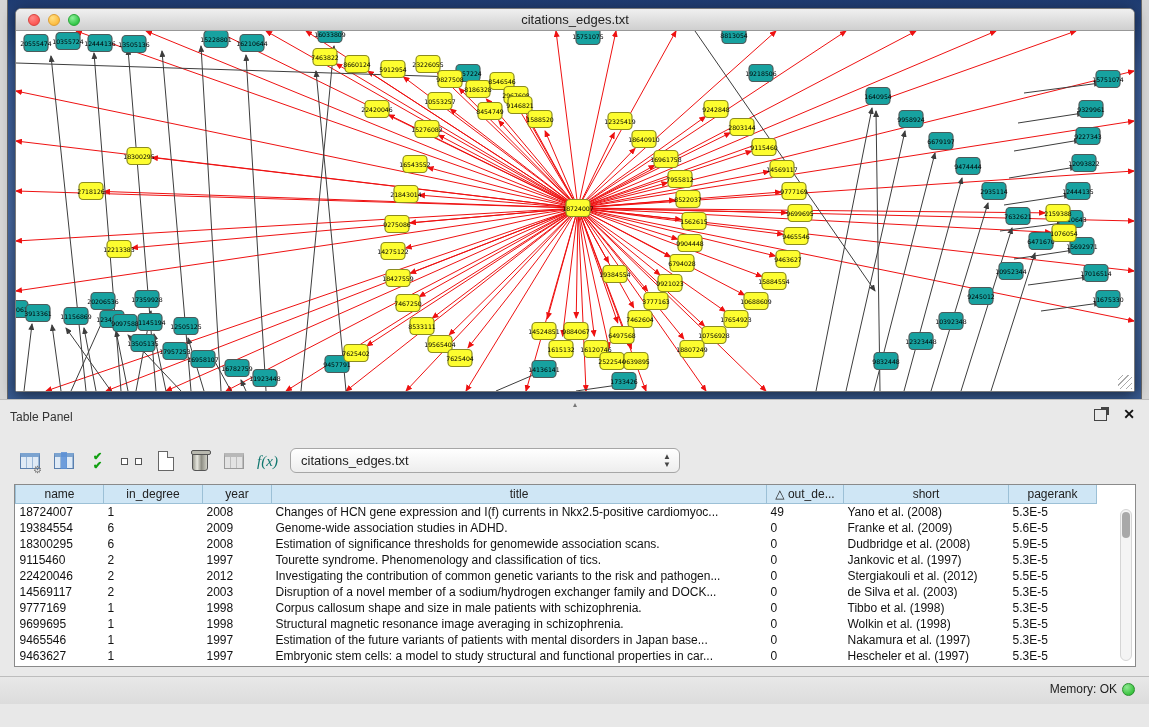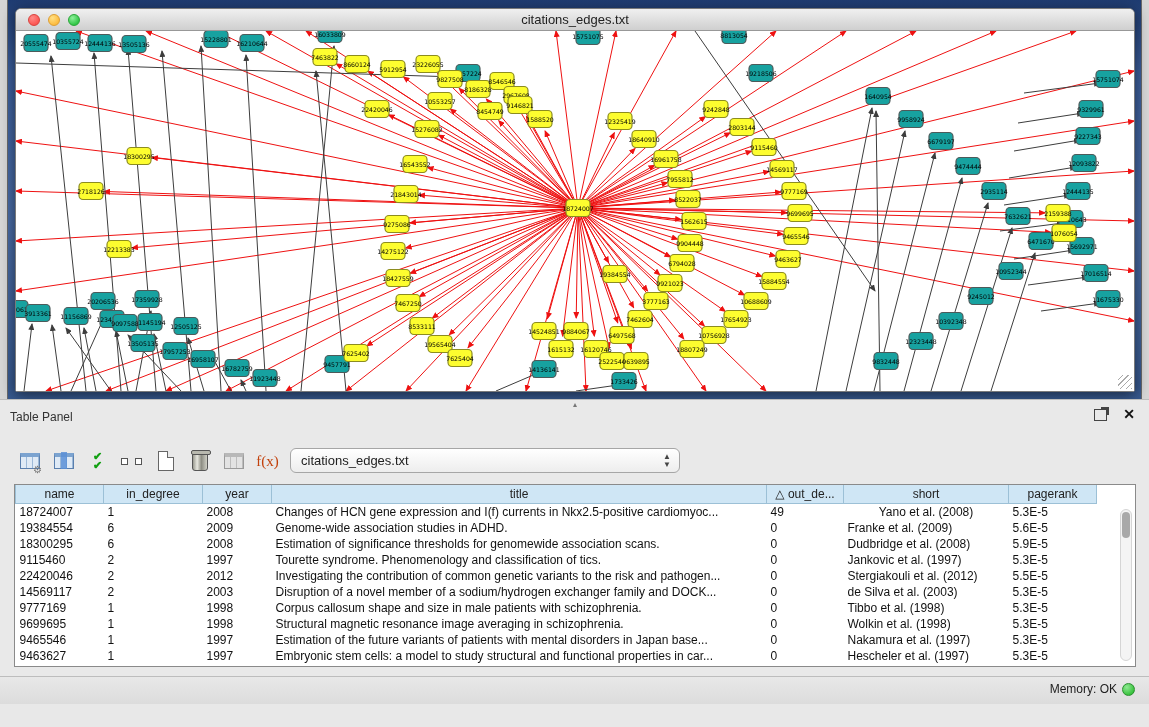--- a/index.html
+++ b/index.html
@@ -45,21 +45,21 @@
     repeating-linear-gradient(90deg,#e3e3e3 0 5px,#bdbdbd 5px 6px),
     repeating-linear-gradient(180deg,#e3e3e3 0 4px,#bdbdbd 4px 5px); }
   .gear-badge { position:absolute; right:1px; bottom:0; font-size:10px; color:#777; line-height:10px; }
   .colsel { position:absolute; left:11px; top:5px; width:6px; height:17px; background:#5b8fd6; opacity:.85; }
   .checks { font-size:11px; color:#12a012; font-weight:bold; line-height:9px; text-align:left; }
   .boxes span { display:block; width:7px; height:7px; border:1px solid #555; margin:1px auto; background:#fff; }
   .doc-ic { width:16px; height:20px; background:#fff; border:1px solid #666; position:relative; }
   .doc-ic:before { content:""; position:absolute; right:-1px; top:-1px; width:6px; height:6px; background:#e9e9e9; border-left:1px solid #666; border-bottom:1px solid #666; }
   .trash-ic { width:16px; height:19px; background:linear-gradient(90deg,#9a9a90,#e8e8e0 30%,#8d8d83 60%,#cfcfc5); border:1px solid #555; border-radius:2px 2px 3px 3px; position:relative; }
   .trash-ic:before { content:""; position:absolute; left:-2px; top:-3px; width:18px; height:3px; background:#b9b9af; border:1px solid #555; border-radius:2px; }
-  .fx-ic { font-family:"Liberation Serif", serif; font-size:15px; color:#c2410c; }
+  .fx-ic { font-family:"Liberation Serif", serif; font-style:italic; font-size:15px; color:#0f766e; }
   .table-select { position:absolute; left:290px; top:48px; width:390px; height:25px; border:1px solid #a6a6a6; border-radius:6px;
     background:linear-gradient(180deg,#ffffff,#ededed); font-size:13px; color:#222; display:flex; align-items:center; padding:0 10px; }
   .table-select .stepper { position:absolute; right:8px; top:4px; font-size:8px; color:#444; line-height:8px; text-align:center; }
 
   
   .data-table-wrap { position:absolute; left:14px; top:84px; width:1122px; height:183px; background:#fff; border:1px solid #8a8a8a; overflow:hidden; }
   table.dt { border-collapse:collapse; table-layout:fixed; }
   .dt th { background:#cfe6f5; border:1px solid #9cc0d6; border-top:none; font-weight:normal; font-size:12px; color:#222;
     height:18px; text-align:center; overflow:hidden; white-space:nowrap; padding:0 3px; }
   .dt td { font-size:12px; color:#111; height:16px; line-height:16px; padding:0 4px; white-space:nowrap; overflow:hidden; text-align:left; }
@@ -756,21 +756,21 @@
               <th style="width: 88px;">pagerank</th>
             </tr>
           </thead>
         <tbody id="dt-body">
             <tr>
               <td style="width: 88px;">18724007</td>
               <td style="width: 99px;">1</td>
               <td style="width: 69px;">2008</td>
               <td style="width: 495px;">Changes of HCN gene expression and I(f) currents in Nkx2.5-positive cardiomyoc...</td>
               <td style="width: 77px;">49</td>
-              <td style="width: 165px; text-align: center;">Yano et al. (2008)</td>
+              <td style="width: 165px;">Yano et al. (2008)</td>
               <td style="width: 88px;">5.3E-5</td>
             </tr>
             <tr>
               <td style="width: 88px;">19384554</td>
               <td style="width: 99px;">6</td>
               <td style="width: 69px;">2009</td>
               <td style="width: 495px;">Genome-wide association studies in ADHD.</td>
               <td style="width: 77px;">0</td>
               <td style="width: 165px;">Franke et al. (2009)</td>
               <td style="width: 88px;">5.6E-5</td>

